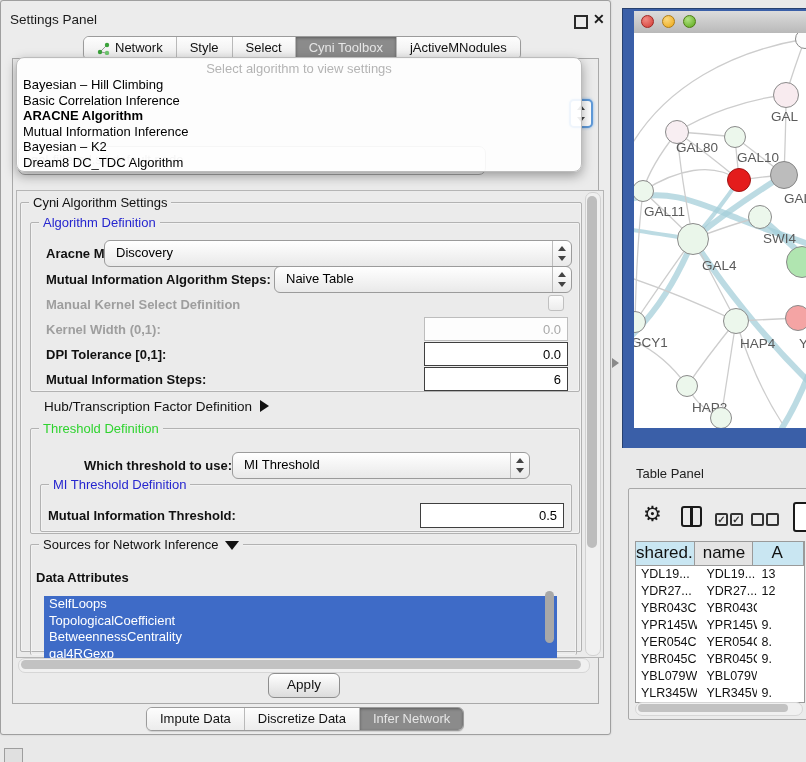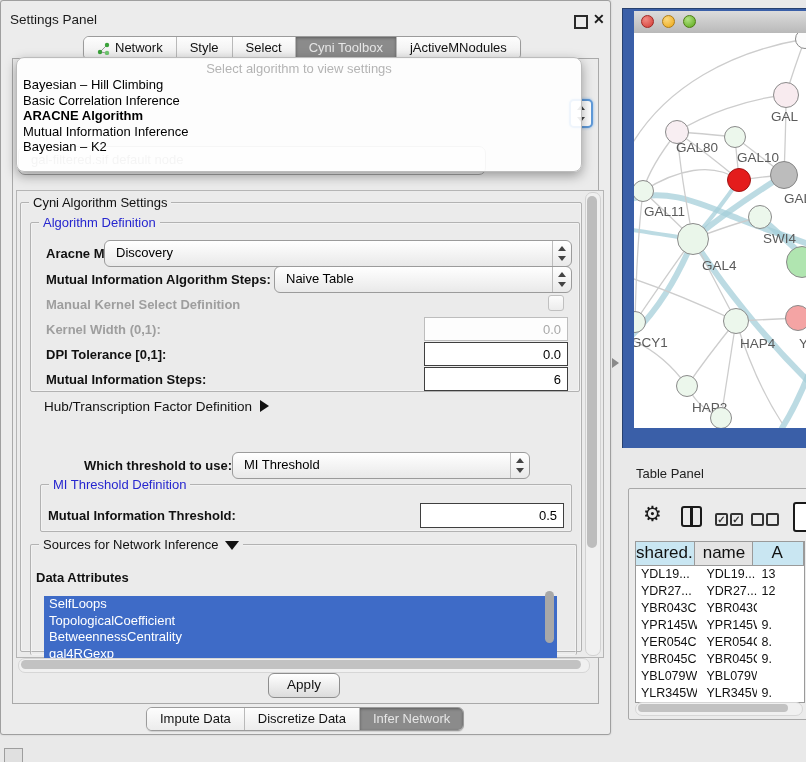--- a/index.html
+++ b/index.html
@@ -156,20 +156,21 @@
   </div>
 
   <div class="abs popup">
     <div class="pop-ph">Select algorithm to view settings</div>
     <div class="dd-list">
         <div class="dd-item">Bayesian – Hill Climbing</div>
         <div class="dd-item">Basic Correlation Inference</div>
         <div class="dd-item bold">ARACNE Algorithm</div>
         <div class="dd-item">Mutual Information Inference</div>
         <div class="dd-item">Bayesian – K2</div>
+        <div class="dd-item">Dream8 DC_TDC Algorithm</div>
       </div>
   </div>
 
   <div class="abs" style="left:16px;top:190px;width:586px;height:466px;background:#ebebeb;border:1px solid #b5b5b5;"></div>
   <div class="abs sbtrack-v" style="left:585px;top:192px;width:14px;height:462px;">
     <div class="sbthumb" style="position:absolute;left:1px;top:3px;width:10px;height:352px;"></div>
   </div>
 
   <div class="abs grp" style="left:20px;top:202px;width:560px;height:448px;">
     <span class="glabel">Cyni Algorithm Settings</span>
@@ -200,20 +201,23 @@
   <div class="abs field dis" style="left:424px;top:317px;width:144px;height:24px;">0.0</div>
   <div class="abs lbl b" style="left:46px;top:347px;">DPI Tolerance [0,1]:</div>
   <div class="abs field" style="left:424px;top:342px;width:144px;height:24px;">0.0</div>
   <div class="abs lbl b" style="left:46px;top:372px;">Mutual Information Steps:</div>
   <div class="abs field" style="left:424px;top:367px;width:144px;height:24px;">6</div>
 
   <div class="abs lbl" style="left:44px;top:399px;font-size:13.5px;">
     <span>Hub/Transcription Factor Definition</span><span class="arrow-right"></span>
   </div>
 
+  <div class="abs grp" style="left:30px;top:428px;width:548px;height:104px;">
+    <span class="glabel green">Threshold Definition</span>
+  </div>
   <div class="abs lbl b" style="left:84px;top:458px;">Which threshold to use:</div>
   <div class="abs combo" style="left:232px;top:452px;width:296px;height:25px;">
     <span class="val">MI Threshold</span>
     <span class="step">
         <i class="up"></i>
         <i class="dn"></i>
       </span>
   </div>
   <div class="abs grp" style="left:40px;top:484px;width:530px;height:46px;">
     <span class="glabel blue">MI Threshold Definition</span>

